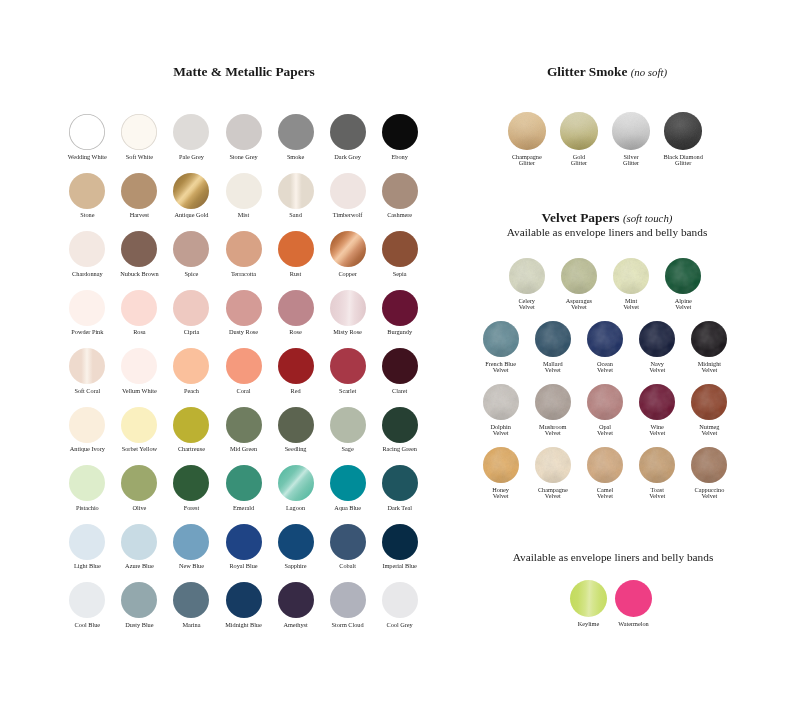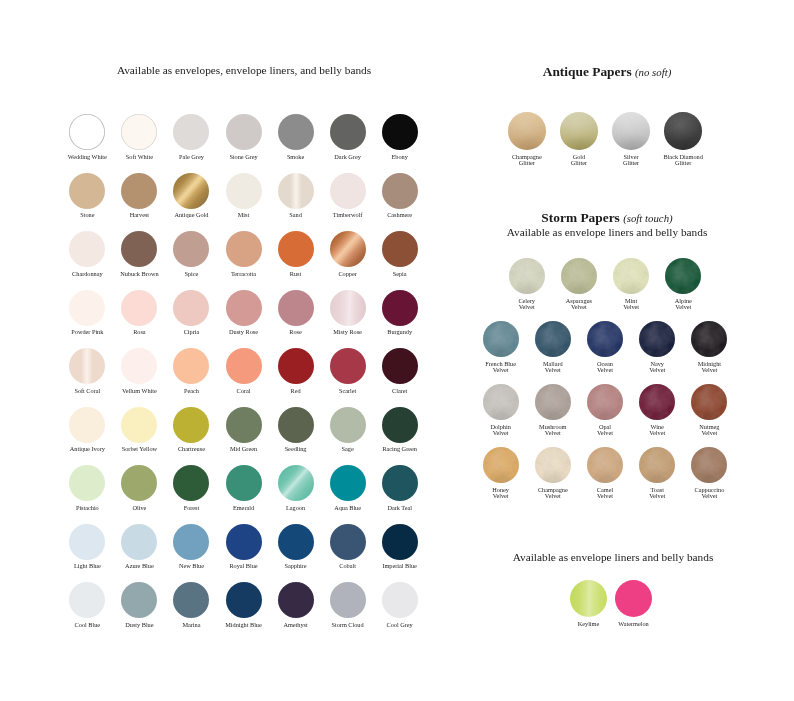--- a/index.html
+++ b/index.html
@@ -22,21 +22,21 @@
     background:radial-gradient(ellipse 62% 55% at 46% 42%,rgba(255,255,255,0.14) 0%,rgba(255,255,255,0.06) 45%,rgba(255,255,255,0) 72%),
                radial-gradient(ellipse 80% 80% at 50% 108%,rgba(0,0,0,0.10) 0%,rgba(0,0,0,0) 60%);}
   .lbl{font-size:6.3px;color:#1f1f1f;line-height:6.5px;white-space:pre-line;letter-spacing:-0.03px;}
 </style>
 </head>
 <body>
 
 <div class="page">
 
   <div class="sec" id="matte-sec" style="left:0;top:64px;width:488px;">
-    <div class="sec-sub">Available as envelopes, envelope liners, and belly bands</div>
+    <div class="sec-title">Matte &amp; Metallic Papers</div>
   </div>
   <div class="grid" id="matte-grid" style="left:0;top:0;">
       <div class="cell" style="left:61.35000000000002px;top:114px;width:52px;">
         <div class="dot" style="width:36px;height:36px;background:#FFFFFF;box-shadow:inset 0 0 0 0.8px #B9B8B7;"></div>
         <div class="lbl" style="margin-top:3.9px">Wedding White</div>
       </div>
       <div class="cell" style="left:113.40000000000003px;top:114px;width:52px;">
         <div class="dot" style="width:36px;height:36px;background:#FCF8F1;box-shadow:inset 0 0 0 0.8px #DCD7D0;"></div>
         <div class="lbl" style="margin-top:3.9px">Soft White</div>
       </div>
@@ -280,21 +280,21 @@
         <div class="dot" style="width:36px;height:36px;background:#B0B2BC;"></div>
         <div class="lbl" style="margin-top:3.9px">Storm Cloud</div>
       </div>
       <div class="cell" style="left:373.65px;top:582px;width:52px;">
         <div class="dot" style="width:36px;height:36px;background:#E8E8EA;"></div>
         <div class="lbl" style="margin-top:3.9px">Cool Grey</div>
       </div>
     </div>
 
   <div class="sec" id="glitter-sec" style="left:440px;top:64px;width:334px;">
-    <div class="sec-title"><span>Antique Papers</span> <span class="note">(no soft)</span></div>
+    <div class="sec-title"><span>Glitter Smoke</span> <span class="note">(no soft)</span></div>
   </div>
   <div class="grid" id="glitter-grid" style="left:0;top:0;">
       <div class="cell" style="left:500.85px;top:112.25px;width:52px;">
         <div class="dot" style="width:37.5px;height:37.5px;background:linear-gradient(178deg,#E3C89E 0%,#DCBE90 28%,#D2B183 58%,#CAA574 85%,#C59E6B 100%);">
           <svg class="tex" width="100%" height="100%" viewBox="0 0 40 40" preserveAspectRatio="none">
             <defs>
               <filter id="g0" x="0" y="0" width="100%" height="100%">
                 <feTurbulence type="fractalNoise" baseFrequency="1.1" numOctaves="3" stitchTiles="stitch"></feTurbulence>
                 <feColorMatrix type="saturate" values="0"></feColorMatrix>
               </filter>
@@ -386,21 +386,21 @@
             <rect width="40" height="40" filter="url(#s7)" opacity="0.07"></rect>
           </svg>
           <div class="gsheen"></div>
         </div>
         <div class="lbl" style="margin-top:3.9px">Black Diamond
 Glitter</div>
       </div>
     </div>
 
   <div class="sec" id="velvet-sec" style="left:440px;top:210px;width:334px;">
-    <div class="sec-title"><span>Storm Papers</span> <span class="note">(soft touch)</span></div>
+    <div class="sec-title"><span>Velvet Papers</span> <span class="note">(soft touch)</span></div>
     <div class="sec-sub">Available as envelope liners and belly bands</div>
   </div>
   <div class="grid" id="velvet-grid" style="left:0;top:0;">
       <div class="cell" style="left:500.70000000000005px;top:258px;width:52px;">
         <div class="dot" style="width:36px;height:36px;background:#D8DAC2;">
           <svg class="tex" width="100%" height="100%" viewBox="0 0 40 40" preserveAspectRatio="none">
             <defs>
               <filter id="v8" x="0" y="0" width="100%" height="100%">
                 <feTurbulence type="fractalNoise" baseFrequency="0.10" numOctaves="2" stitchTiles="stitch"></feTurbulence>
                 <feColorMatrix type="saturate" values="0"></feColorMatrix>

